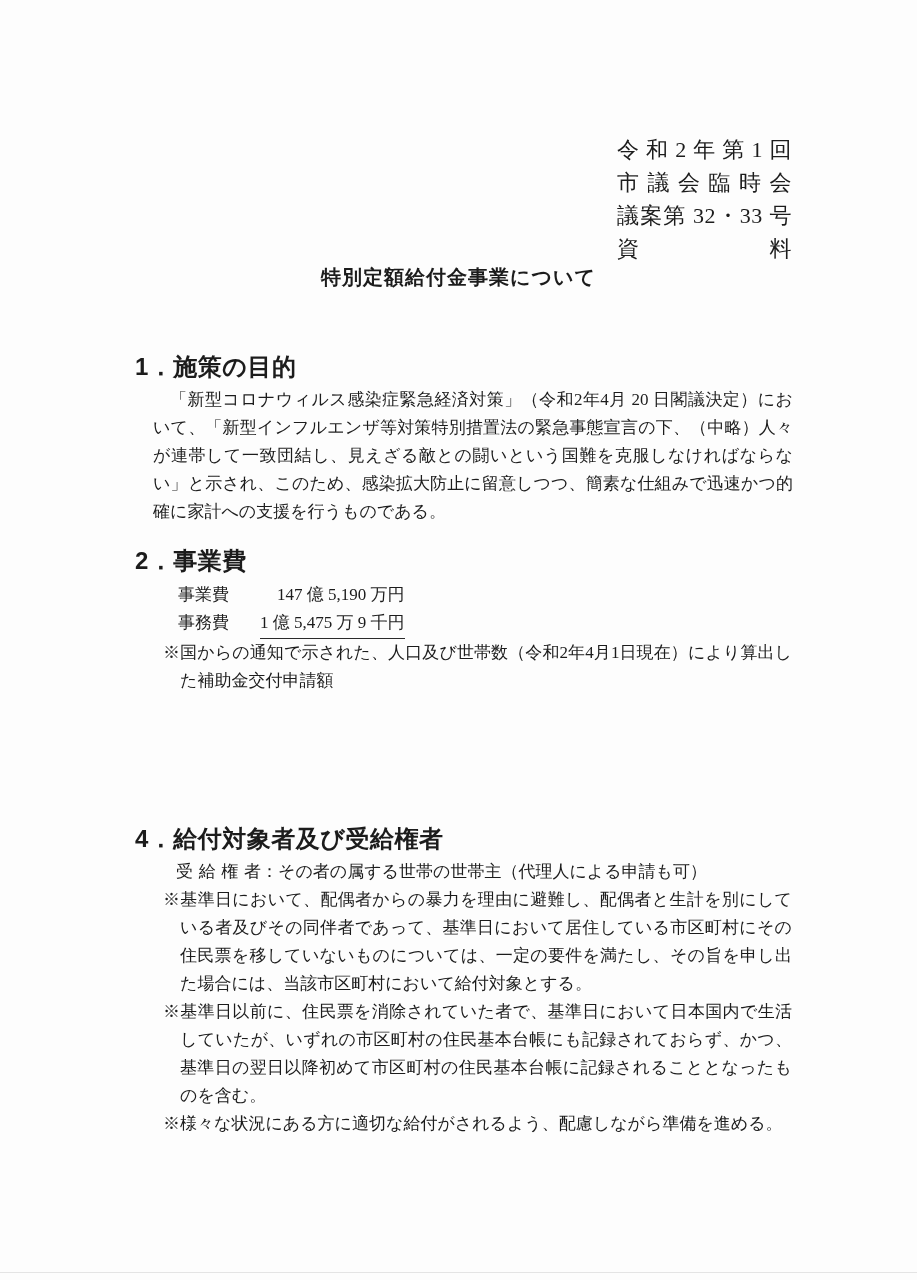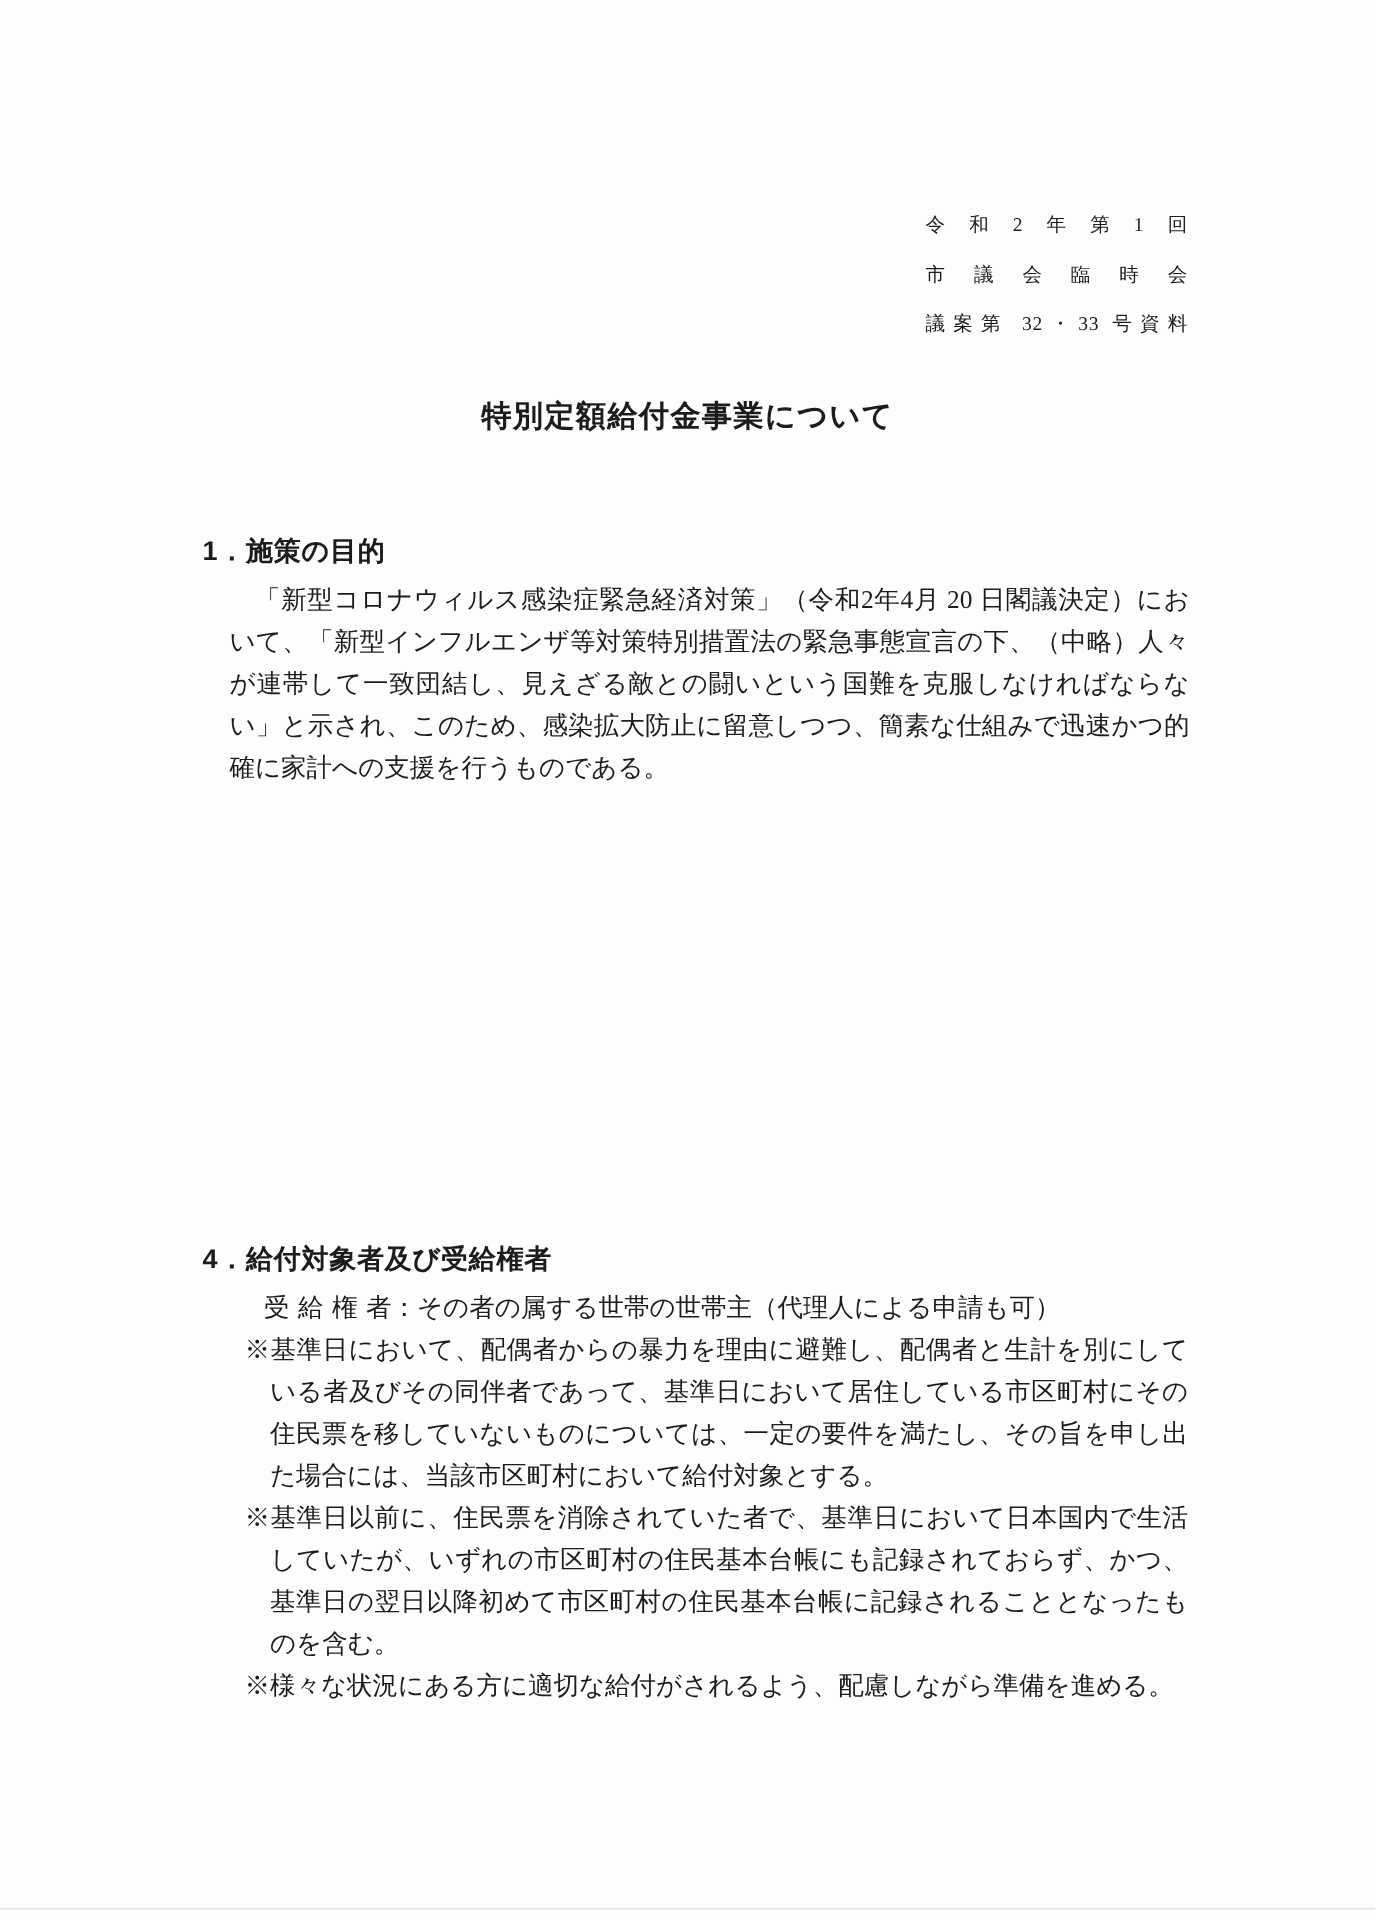--- a/index.html
+++ b/index.html
@@ -17,21 +17,21 @@
   }
   .page::after {
     content: "";
     position: absolute; left: 0; right: 0; bottom: 7px;
     height: 1px; background: #e4e4e4;
   }
 
   
   .header-block {
     position: absolute; top: 133px; left: 617px; width: 175px;
-    font-size: 13px; letter-spacing: 0.5px;
+    font-size: 22px; letter-spacing: 0.5px;
   }
   .header-line {
     line-height: 33px;
     text-align: justify;
     -moz-text-align-last: justify;
     text-align-last: justify;
   }
 
   
   .doc-title {
@@ -42,21 +42,21 @@
     font-size: 20px;
     letter-spacing: 1px;
   }
 
   
   .section { position: absolute; left: 0; width: 917px; }
   .sec-heading {
     margin-left: 135px;
     font-family: "Liberation Sans", "DejaVu Sans", sans-serif;
     font-weight: bold;
-    font-size: 18px;
+    font-size: 24px;
     line-height: 24px;
     letter-spacing: 0.5px;
   }
   .body-text { font-size: 17px; line-height: 28px; }
 
   .para {
     margin: 7px 0 0 153px;
     width: 640px;
     text-align: justify;
     text-indent: 17px;
@@ -114,20 +114,34 @@
     <div class="header-line">議案第 32・33 号資料</div>
   </div>
 
   <div class="doc-title">特別定額給付金事業について</div>
 
   <div class="section" id="section-1">
     <div class="sec-heading">1．施策の目的</div>
     <div class="para body-text">「新型コロナウィルス感染症緊急経済対策」（令和2年4月 20 日閣議決定）において、「新型インフルエンザ等対策特別措置法の緊急事態宣言の下、（中略）人々が連帯して一致団結し、見えざる敵との闘いという国難を克服しなければならない」と示され、このため、感染拡大防止に留意しつつ、簡素な仕組みで迅速かつ的確に家計への支援を行うものである。</div>
   </div>
 
+  <div class="section" id="section-2">
+    <div class="sec-heading">2．事業費</div>
+    <div class="amount-rows body-text">
+      <div class="amount-row row-0">
+        <span class="amount-label">事業費</span>
+        <span class="amount-value">147 億 5,190 万円</span>
+      </div>
+      <div class="amount-row row-1">
+        <span class="amount-label">事務費</span>
+        <span class="amount-value">1 億 5,475 万 9 千円</span>
+      </div>
+    </div>
+    <div class="note body-text s2-note">※国からの通知で示された、人口及び世帯数（令和2年4月1日現在）により算出した補助金交付申請額</div>
+  </div>
 
 
   <div class="section" id="section-4">
     <div class="sec-heading">4．給付対象者及び受給権者</div>
     <div class="def-rows body-text">
       <div class="def-row">
         <span class="def-term">受給権者</span>
         <span class="def-text">：その者の属する世帯の世帯主（代理人による申請も可）</span>
       </div>
     </div>

